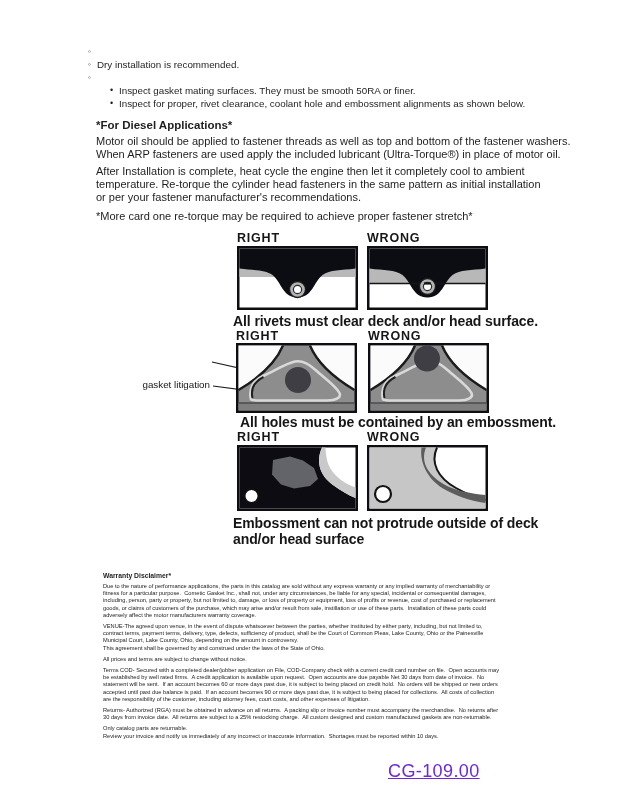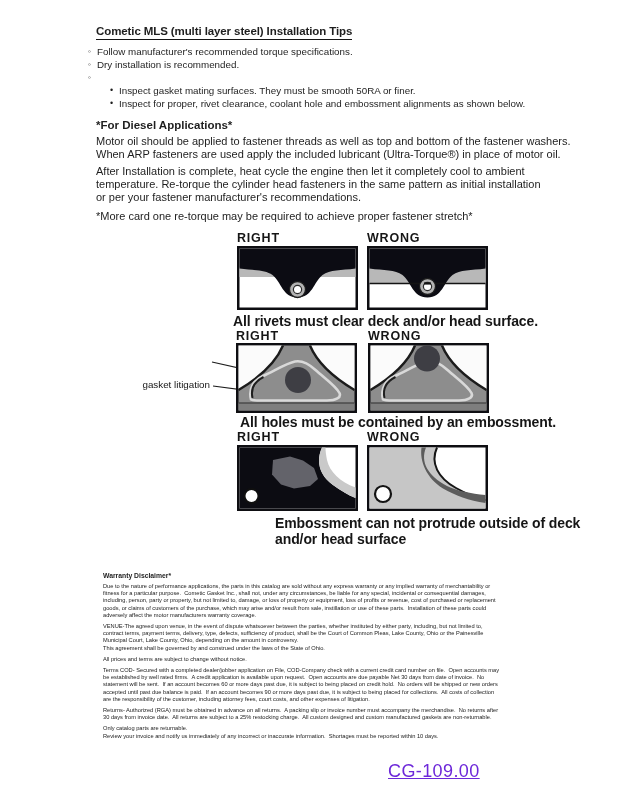--- a/index.html
+++ b/index.html
@@ -26,21 +26,21 @@
   .dz-p3{left:96px;top:210px;}
 
   
   .rw{width:121px;text-align:left;font-size:12.5px;font-weight:700;letter-spacing:0.8px;color:#161616;}
   .cap{font-size:14px;font-weight:600;letter-spacing:-0.1px;white-space:pre-line;color:#161616;}
   .r1-right{left:237px;top:231px;}  .r1-wrong{left:367px;top:231px;}
   .r2-right{left:236px;top:329px;}  .r2-wrong{left:368px;top:329px;}
   .r3-right{left:237px;top:430px;}  .r3-wrong{left:367px;top:430px;}
   .cap1{left:233px;top:313px;}
   .cap2{left:240px;top:414px;}
-  .cap3{left:233px;top:515px;margin-left:42px;}
+  .cap3{left:233px;top:515px;}
 
   .p11{left:237px;top:246px;} .p12{left:367px;top:246px;}
   .p21{left:236px;top:343px;} .p22{left:368px;top:343px;}
   .p31{left:237px;top:445px;} .p32{left:367px;top:445px;}
   .panel svg{display:block;}
 
   
   .side-label{width:112px;text-align:right;font-size:9.8px;line-height:12px;white-space:pre-line;color:#161616;}
   .lbl-coolant{left:98px;top:345px;}
   .lbl-emboss{left:98px;top:379px;}
@@ -51,26 +51,24 @@
   .w-head{font-size:6.8px;font-weight:bold;margin:0 0 4px 0;white-space:pre;}
   .w-p{font-size:5.7px;line-height:7.2px;margin:0 0 4px 0;white-space:pre;color:#222;}
 
   .pagenum{left:388px;top:761px;font-size:18px;letter-spacing:0.4px;color:#6d28d9;white-space:pre;text-decoration:underline;}
 </style>
 </head>
 <body>
 
 <div class="page">
 
-  <div class="abs title">Cometic MLS (multi layer steel) Installation Tips</div>
 
   <div class="abs tips">
     <div class="tip-row">
       <span class="dot">◦</span>
-      <span>Follow manufacturer's recommended torque specifications.</span>
     </div>
     <div class="tip-row">
       <span class="dot">◦</span>
       <span>Dry installation is recommended.</span>
     </div>
     <div class="tip-row">
       <span class="dot">◦</span>
     </div>
     <div class="tip-row sub">
       <span class="dot filled">•</span>

